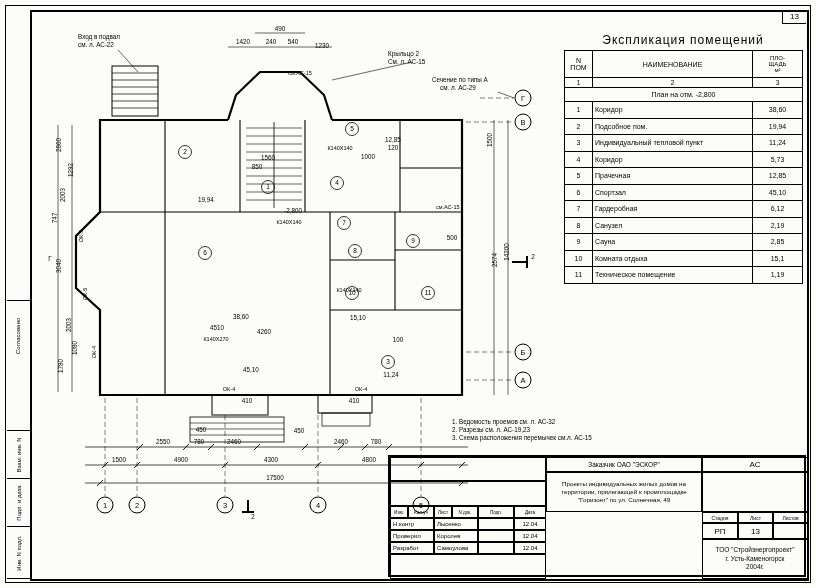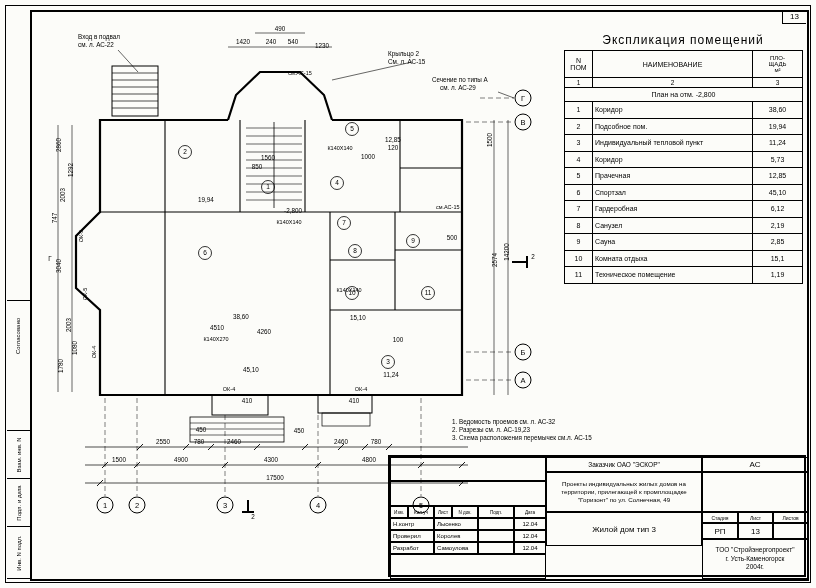--- a/index.html
+++ b/index.html
@@ -313,21 +313,20 @@
 
     <div class="cell left" style="left:0;top:85px;width:44px;height:12px;">Разработ</div>
     <div class="cell left" style="left:44px;top:85px;width:44px;height:12px;">Самоулова</div>
     <div class="cell" style="left:88px;top:85px;width:36px;height:12px;"></div>
     <div class="cell" style="left:124px;top:85px;width:32px;height:12px;">12.04</div>
 
     <div class="cell" style="left:0;top:97px;width:156px;height:25px;"></div>
 
     <div class="cell" style="left:156px;top:0;width:156px;height:15px;font-size:6.5px;">Заказчик ОАО "ЭСКОР"</div>
     <div class="cell" style="left:156px;top:15px;width:156px;height:40px;font-size:6.2px;line-height:1.25;padding:1px 3px;">Проекты индивидуальных жилых домов на территории, прилегающей к промплощадке "Горизонт" по ул. Солнечная, 49</div>
-    <div class="cell" style="left:156px;top:55px;width:156px;height:34px;font-size:8px;">Жилой дом  тип 3</div>
 
     <div class="cell" style="left:312px;top:0;width:106px;height:15px;font-size:8px;">АС</div>
     <div class="cell" style="left:312px;top:15px;width:106px;height:40px;"></div>
     <div class="cell" style="left:312px;top:55px;width:36px;height:11px;font-size:5px;">Стадия</div>
     <div class="cell" style="left:348px;top:55px;width:35px;height:11px;font-size:5px;">Лист</div>
     <div class="cell" style="left:383px;top:55px;width:35px;height:11px;font-size:5px;">Листов</div>
     <div class="cell" style="left:312px;top:66px;width:36px;height:16px;font-size:8px;">РП</div>
     <div class="cell" style="left:348px;top:66px;width:35px;height:16px;font-size:8px;">13</div>
     <div class="cell" style="left:383px;top:66px;width:35px;height:16px;"></div>
     <div class="cell" style="left:312px;top:82px;width:106px;height:40px;font-size:6.5px;white-space:pre-line;line-height:1.3;">ТОО "Стройэнергопроект"

